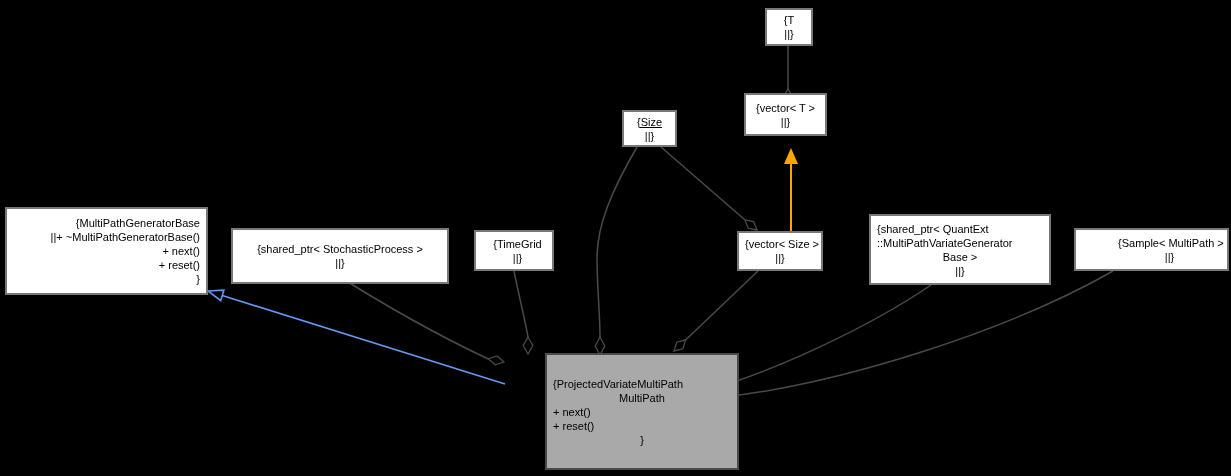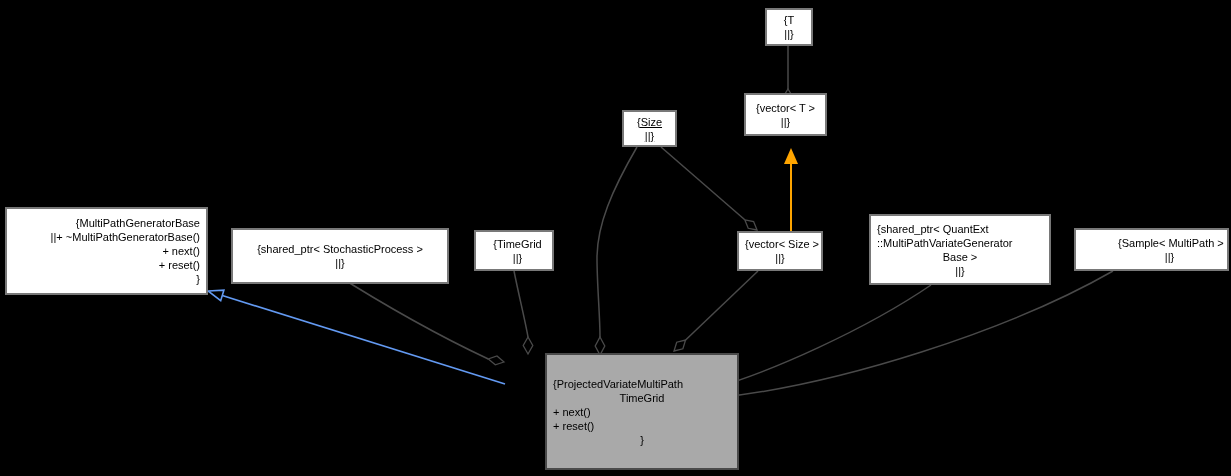--- a/index.html
+++ b/index.html
@@ -148,19 +148,19 @@
     <div class="ln al-c">||}</div>
   </div>
 
   <div class="node" id="n-sample">
     <div class="ln al-c">{Sample&lt; MultiPath &gt;</div>
     <div class="ln al-c">||}</div>
   </div>
 
   <div class="node main" id="n-main">
     <div class="ln al-l">{ProjectedVariateMultiPath</div>
-    <div class="ln al-c">TimeGrid</div>
+    <div class="ln al-c">MultiPath</div>
     <div class="ln al-l">+ next()</div>
     <div class="ln al-l">+ reset()</div>
     <div class="ln al-c">}</div>
   </div>
 
 </div>
 
 </body></html>

